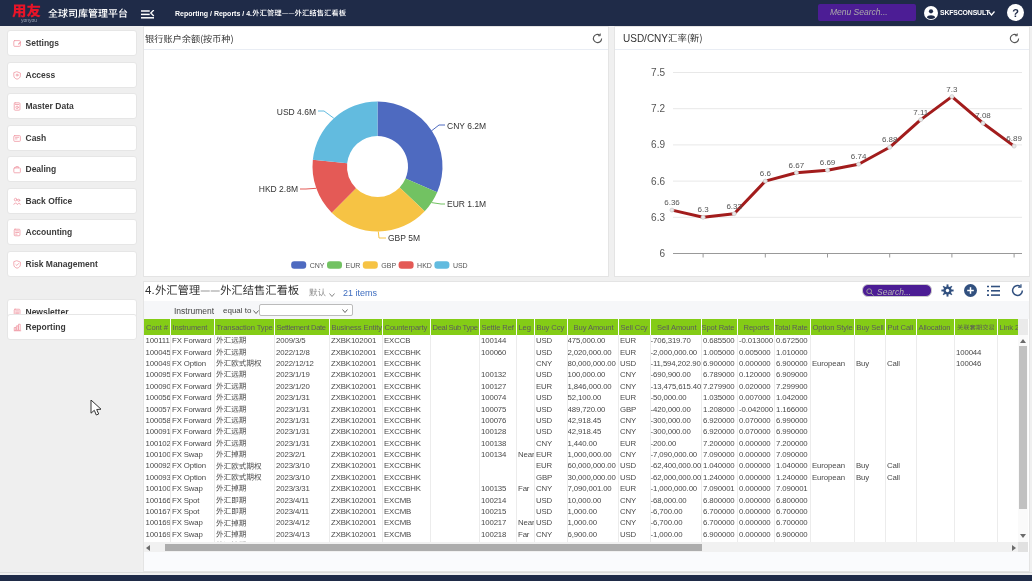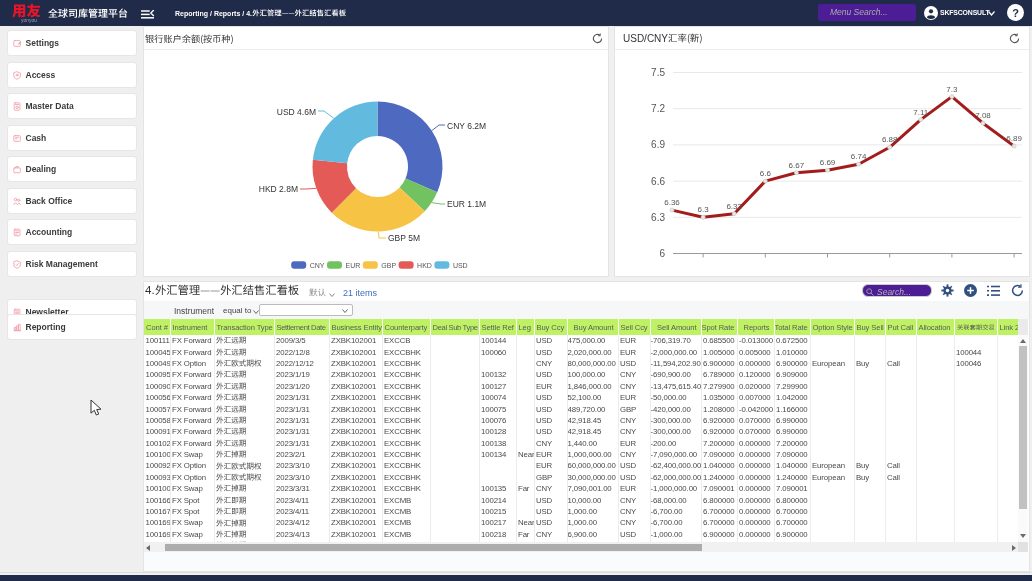--- a/index.html
+++ b/index.html
@@ -6,21 +6,21 @@
 #topbar{position:absolute;left:0;top:0;width:1032px;height:26px;background:#1f2b48;fill:#fff}
 #footer{position:absolute;left:0;top:575px;width:1032px;height:6px;background:#1f2b48}
 #sidebar{position:absolute;left:0;top:26px;width:141px;height:546px;background:#efefef}
 .mi{position:absolute;left:7px;width:130px;height:26px;background:#fff;border:1px solid #e6e6e6;border-radius:3px;display:flex;align-items:center;padding-left:5px;fill:none}
 .mi span{margin-left:3.5px;font-size:8.5px;font-weight:bold;color:#3a3a3a}
 .panel{position:absolute;background:#fff;border:1px solid #e4e4e4}
 .ptitle{position:absolute;left:0;top:0;right:0;height:23px;border-bottom:1px solid #e9edf4;fill:#333}
 .refresh{position:absolute;top:6px;width:11px;height:11px}
 #tablepanel .tb{position:absolute;font-size:8.5px;color:#4a4a4a}
 table{border-collapse:collapse;table-layout:fixed;width:874px}
-th{background:#bef264;color:#5c5c5c;font-size:7.6px;font-weight:normal;height:16px;text-align:left;padding:0 0 0 2px;letter-spacing:-0.1px;border-right:1px solid #fbfbfb;overflow:hidden;white-space:nowrap;fill:#5a5a5a}
+th{background:#84cc16;color:#5c5c5c;font-size:7.6px;font-weight:normal;height:16px;text-align:left;padding:0 0 0 2px;letter-spacing:-0.1px;border-right:1px solid #fbfbfb;overflow:hidden;white-space:nowrap;fill:#5a5a5a}
 th.n{text-align:right;padding:0 4px 0 0}
 td{height:11.4px;font-size:7.8px;color:#4a4a4a;padding:0 0 0 1.5px;letter-spacing:-0.12px;border-right:1px solid #ececec;overflow:hidden;white-space:nowrap;fill:#4a4a4a}
 td.n{text-align:left;padding:0 4px 0 0}
 </style></head><body>
 <svg width="0" height="0" style="position:absolute">
     <defs>
       <path id="g-brand" d="M0.207 -0.261L0.804 -0.261L0.804 -0.168L0.207 -0.168ZM0.195 -0.483L0.810 -0.483L0.810 -0.388L0.195 -0.388ZM0.076 -0.034L0.930 -0.034L0.930 0.062L0.076 0.062ZM0.443 -0.441L0.557 -0.441L0.557 0.019L0.443 0.019ZM0.483 -0.857L0.578 -0.812Q0.520 -0.725 0.443 -0.648Q0.365 -0.571 0.276 -0.508Q0.187 -0.445 0.093 -0.399Q0.080 -0.420 0.060 -0.445Q0.039 -0.470 0.019 -0.488Q0.110 -0.527 0.197 -0.583Q0.284 -0.639 0.359 -0.709Q0.433 -0.778 0.483 -0.857ZM0.529 -0.821Q0.625 -0.707 0.739 -0.627Q0.853 -0.547 0.984 -0.486Q0.964 -0.468 0.943 -0.443Q0.923 -0.417 0.911 -0.394Q0.822 -0.443 0.741 -0.498Q0.660 -0.553 0.586 -0.621Q0.511 -0.689 0.440 -0.776ZM1.375 -0.682L1.964 -0.682L1.964 -0.584L1.375 -0.584ZM1.610 -0.846L1.714 -0.846L1.714 -0.036Q1.714 0.005 1.703 0.029Q1.693 0.053 1.668 0.066Q1.644 0.079 1.605 0.083Q1.567 0.088 1.510 0.088Q1.508 0.073 1.502 0.055Q1.496 0.036 1.488 0.017Q1.480 -0.002 1.473 -0.016Q1.512 -0.015 1.544 -0.014Q1.577 -0.014 1.588 -0.014Q1.600 -0.015 1.605 -0.019Q1.610 -0.024 1.610 -0.036ZM1.331 -0.112Q1.366 -0.138 1.415 -0.177Q1.464 -0.215 1.519 -0.260Q1.574 -0.306 1.627 -0.350L1.664 -0.274Q1.597 -0.206 1.526 -0.139Q1.455 -0.071 1.396 -0.017ZM1.383 -0.496L1.466 -0.533Q1.487 -0.506 1.506 -0.474Q1.526 -0.442 1.543 -0.411Q1.559 -0.380 1.567 -0.355L1.479 -0.313Q1.472 -0.338 1.456 -0.370Q1.441 -0.402 1.422 -0.435Q1.403 -0.468 1.383 -0.496ZM1.863 -0.538L1.956 -0.489Q1.929 -0.454 1.898 -0.415Q1.868 -0.377 1.838 -0.343Q1.808 -0.308 1.781 -0.282L1.706 -0.324Q1.732 -0.352 1.761 -0.389Q1.790 -0.426 1.817 -0.465Q1.845 -0.505 1.863 -0.538ZM1.749 -0.784L1.809 -0.839Q1.841 -0.818 1.875 -0.790Q1.910 -0.761 1.929 -0.738L1.866 -0.676Q1.848 -0.700 1.815 -0.731Q1.781 -0.762 1.749 -0.784ZM1.710 -0.565Q1.725 -0.472 1.747 -0.398Q1.768 -0.324 1.800 -0.266Q1.832 -0.207 1.876 -0.160Q1.921 -0.113 1.981 -0.071Q1.963 -0.057 1.944 -0.033Q1.925 -0.010 1.915 0.011Q1.849 -0.038 1.801 -0.093Q1.753 -0.149 1.719 -0.215Q1.685 -0.282 1.661 -0.364Q1.637 -0.446 1.621 -0.549ZM1.039 -0.787L1.354 -0.787L1.354 -0.687L1.039 -0.687ZM1.045 -0.498L1.339 -0.498L1.339 -0.399L1.045 -0.399ZM1.025 -0.113Q1.067 -0.124 1.121 -0.140Q1.176 -0.155 1.236 -0.173Q1.297 -0.192 1.357 -0.210L1.373 -0.113Q1.289 -0.086 1.204 -0.059Q1.118 -0.032 1.047 -0.010ZM1.148 -0.745L1.248 -0.745L1.248 -0.129L1.148 -0.112ZM2.082 -0.785L2.829 -0.785L2.829 -0.683L2.082 -0.683ZM2.090 -0.602L2.686 -0.602L2.686 -0.508L2.090 -0.508ZM2.790 -0.785L2.900 -0.785L2.900 -0.054Q2.900 -0.006 2.889 0.021Q2.878 0.048 2.848 0.063Q2.818 0.077 2.770 0.080Q2.722 0.084 2.654 0.083Q2.652 0.067 2.646 0.046Q2.641 0.025 2.633 0.003Q2.626 -0.018 2.618 -0.033Q2.648 -0.032 2.678 -0.031Q2.708 -0.030 2.732 -0.031Q2.755 -0.031 2.765 -0.031Q2.779 -0.032 2.785 -0.037Q2.790 -0.042 2.790 -0.056ZM2.146 -0.425L2.250 -0.425L2.250 -0.017L2.146 -0.017ZM2.237 -0.425L2.628 -0.425L2.628 -0.091L2.237 -0.091L2.237 -0.183L2.523 -0.183L2.523 -0.332L2.237 -0.332ZM3.265 -0.555L3.921 -0.555L3.921 -0.459L3.265 -0.459ZM3.239 -0.146L3.957 -0.146L3.957 -0.048L3.239 -0.048ZM3.580 -0.422L3.686 -0.422L3.686 0.086L3.580 0.086ZM3.324 -0.222Q3.322 -0.233 3.315 -0.251Q3.309 -0.270 3.302 -0.290Q3.295 -0.310 3.288 -0.324Q3.303 -0.328 3.317 -0.343Q3.331 -0.358 3.346 -0.382Q3.354 -0.394 3.369 -0.420Q3.383 -0.447 3.401 -0.484Q3.420 -0.521 3.437 -0.563Q3.454 -0.606 3.467 -0.649L3.579 -0.613Q3.555 -0.553 3.523 -0.492Q3.492 -0.432 3.458 -0.377Q3.424 -0.323 3.391 -0.279L3.391 -0.277Q3.391 -0.277 3.381 -0.272Q3.371 -0.266 3.358 -0.257Q3.344 -0.248 3.334 -0.238Q3.324 -0.229 3.324 -0.222ZM3.324 -0.222L3.324 -0.302L3.379 -0.332L3.890 -0.332L3.890 -0.236L3.423 -0.236Q3.387 -0.236 3.359 -0.233Q3.331 -0.229 3.324 -0.222ZM3.166 -0.751L3.958 -0.751L3.958 -0.651L3.166 -0.651ZM3.114 -0.751L3.220 -0.751L3.220 -0.467Q3.220 -0.407 3.217 -0.334Q3.213 -0.262 3.202 -0.186Q3.191 -0.109 3.170 -0.038Q3.150 0.033 3.115 0.091Q3.106 0.081 3.089 0.069Q3.072 0.057 3.054 0.046Q3.037 0.035 3.024 0.030Q3.055 -0.024 3.073 -0.087Q3.091 -0.150 3.100 -0.217Q3.109 -0.284 3.111 -0.348Q3.114 -0.413 3.114 -0.467ZM3.463 -0.826L3.571 -0.850Q3.588 -0.823 3.603 -0.789Q3.618 -0.754 3.624 -0.728L3.511 -0.700Q3.507 -0.725 3.494 -0.761Q3.480 -0.797 3.463 -0.826ZM4.282 -0.021L4.781 -0.021L4.781 0.059L4.282 0.059ZM4.081 -0.567L4.927 -0.567L4.927 -0.395L4.818 -0.395L4.818 -0.486L4.185 -0.486L4.185 -0.395L4.081 -0.395ZM4.277 -0.438L4.803 -0.438L4.803 -0.221L4.277 -0.221L4.277 -0.299L4.698 -0.299L4.698 -0.360L4.277 -0.360ZM4.283 -0.169L4.856 -0.169L4.856 0.087L4.749 0.087L4.749 -0.089L4.283 -0.089ZM4.199 -0.438L4.308 -0.438L4.308 0.088L4.199 0.088ZM4.426 -0.626L4.522 -0.645Q4.537 -0.623 4.551 -0.596Q4.565 -0.568 4.570 -0.547L4.470 -0.525Q4.465 -0.545 4.452 -0.573Q4.440 -0.602 4.426 -0.626ZM4.177 -0.773L4.492 -0.773L4.492 -0.698L4.177 -0.698ZM4.593 -0.772L4.948 -0.772L4.948 -0.698L4.593 -0.698ZM4.162 -0.853L4.267 -0.834Q4.243 -0.762 4.205 -0.694Q4.167 -0.626 4.125 -0.579Q4.115 -0.587 4.098 -0.596Q4.081 -0.605 4.064 -0.614Q4.046 -0.622 4.033 -0.628Q4.075 -0.669 4.109 -0.730Q4.143 -0.790 4.162 -0.853ZM4.590 -0.853L4.694 -0.834Q4.676 -0.772 4.646 -0.714Q4.615 -0.656 4.579 -0.615Q4.570 -0.623 4.553 -0.632Q4.537 -0.640 4.520 -0.649Q4.503 -0.658 4.490 -0.663Q4.525 -0.698 4.551 -0.749Q4.577 -0.799 4.590 -0.853ZM4.243 -0.713L4.329 -0.742Q4.350 -0.714 4.371 -0.680Q4.393 -0.646 4.402 -0.621L4.311 -0.588Q4.303 -0.613 4.283 -0.648Q4.264 -0.684 4.243 -0.713ZM4.673 -0.712L4.756 -0.747Q4.782 -0.719 4.808 -0.685Q4.834 -0.650 4.846 -0.625L4.758 -0.586Q4.747 -0.611 4.723 -0.647Q4.698 -0.683 4.673 -0.712ZM5.503 -0.531L5.503 -0.433L5.825 -0.433L5.825 -0.531ZM5.503 -0.712L5.503 -0.616L5.825 -0.616L5.825 -0.712ZM5.406 -0.803L5.927 -0.803L5.927 -0.342L5.406 -0.342ZM5.398 -0.247L5.939 -0.247L5.939 -0.150L5.398 -0.150ZM5.326 -0.043L5.972 -0.043L5.972 0.055L5.326 0.055ZM5.039 -0.787L5.365 -0.787L5.365 -0.687L5.039 -0.687ZM5.048 -0.498L5.349 -0.498L5.349 -0.399L5.048 -0.399ZM5.027 -0.118Q5.070 -0.129 5.124 -0.145Q5.178 -0.161 5.238 -0.180Q5.297 -0.199 5.357 -0.218L5.375 -0.116Q5.292 -0.088 5.207 -0.059Q5.122 -0.031 5.052 -0.008ZM5.153 -0.747L5.255 -0.747L5.255 -0.131L5.153 -0.114ZM5.620 -0.764L5.711 -0.764L5.711 -0.385L5.721 -0.385L5.721 0.003L5.611 0.003L5.611 -0.385L5.620 -0.385ZM6.101 -0.783L6.897 -0.783L6.897 -0.677L6.101 -0.677ZM6.048 -0.359L6.955 -0.359L6.955 -0.251L6.048 -0.251ZM6.164 -0.611L6.261 -0.641Q6.280 -0.607 6.297 -0.569Q6.313 -0.531 6.327 -0.495Q6.340 -0.458 6.346 -0.430L6.242 -0.396Q6.237 -0.425 6.225 -0.461Q6.213 -0.498 6.197 -0.538Q6.181 -0.577 6.164 -0.611ZM6.736 -0.644L6.851 -0.614Q6.834 -0.575 6.813 -0.536Q6.793 -0.496 6.774 -0.460Q6.755 -0.424 6.737 -0.396L6.643 -0.425Q6.660 -0.455 6.678 -0.493Q6.696 -0.531 6.711 -0.571Q6.726 -0.610 6.736 -0.644ZM6.443 -0.739L6.555 -0.739L6.555 0.086L6.443 0.086ZM7.219 -0.070L7.774 -0.070L7.774 0.034L7.219 0.034ZM7.166 -0.350L7.834 -0.350L7.834 0.085L7.719 0.085L7.719 -0.247L7.276 -0.247L7.276 0.086L7.166 0.086ZM7.587 -0.693L7.671 -0.749Q7.717 -0.706 7.769 -0.654Q7.820 -0.601 7.865 -0.549Q7.910 -0.497 7.936 -0.455L7.845 -0.388Q7.820 -0.431 7.778 -0.484Q7.735 -0.538 7.685 -0.592Q7.634 -0.647 7.587 -0.693ZM7.128 -0.422Q7.126 -0.432 7.119 -0.451Q7.113 -0.470 7.106 -0.491Q7.099 -0.511 7.092 -0.525Q7.112 -0.529 7.131 -0.544Q7.151 -0.559 7.176 -0.583Q7.189 -0.595 7.214 -0.623Q7.240 -0.650 7.271 -0.688Q7.302 -0.726 7.335 -0.770Q7.367 -0.815 7.394 -0.860L7.502 -0.813Q7.457 -0.749 7.405 -0.688Q7.353 -0.626 7.299 -0.573Q7.245 -0.519 7.193 -0.476L7.193 -0.473Q7.193 -0.473 7.183 -0.468Q7.173 -0.463 7.160 -0.455Q7.147 -0.447 7.137 -0.438Q7.128 -0.429 7.128 -0.422ZM7.128 -0.422L7.126 -0.505L7.200 -0.544L7.822 -0.567Q7.823 -0.545 7.826 -0.516Q7.829 -0.487 7.832 -0.470Q7.687 -0.463 7.580 -0.458Q7.474 -0.452 7.401 -0.448Q7.328 -0.445 7.280 -0.441Q7.232 -0.438 7.203 -0.435Q7.174 -0.433 7.157 -0.429Q7.141 -0.426 7.128 -0.422Z"></path>
       <path id="g-crumb" d="M0.219 -0.699L0.462 -0.699L0.462 -0.597L0.219 -0.597ZM0.595 -0.846L0.708 -0.846L0.708 0.087L0.595 0.087ZM0.162 -0.375L0.227 -0.448Q0.255 -0.428 0.289 -0.404Q0.322 -0.379 0.353 -0.354Q0.384 -0.329 0.402 -0.310L0.335 -0.228Q0.317 -0.248 0.287 -0.274Q0.257 -0.300 0.224 -0.327Q0.191 -0.353 0.162 -0.375ZM0.209 -0.848L0.316 -0.828Q0.296 -0.733 0.267 -0.642Q0.237 -0.552 0.200 -0.474Q0.162 -0.397 0.117 -0.339Q0.108 -0.348 0.091 -0.361Q0.075 -0.374 0.057 -0.387Q0.040 -0.399 0.027 -0.406Q0.071 -0.458 0.106 -0.528Q0.141 -0.597 0.167 -0.679Q0.193 -0.761 0.209 -0.848ZM0.424 -0.699L0.445 -0.699L0.466 -0.703L0.542 -0.680Q0.518 -0.479 0.460 -0.331Q0.403 -0.182 0.316 -0.082Q0.230 0.019 0.118 0.077Q0.110 0.064 0.093 0.046Q0.077 0.029 0.060 0.012Q0.043 -0.004 0.029 -0.013Q0.139 -0.065 0.220 -0.152Q0.301 -0.239 0.353 -0.368Q0.405 -0.497 0.424 -0.673ZM0.663 -0.483L0.747 -0.545Q0.784 -0.511 0.828 -0.470Q0.871 -0.428 0.911 -0.388Q0.950 -0.348 0.975 -0.317L0.885 -0.243Q0.862 -0.275 0.824 -0.318Q0.786 -0.360 0.743 -0.403Q0.701 -0.446 0.663 -0.483ZM1.081 -0.752L1.148 -0.824Q1.177 -0.807 1.210 -0.786Q1.242 -0.764 1.272 -0.742Q1.302 -0.720 1.321 -0.702L1.251 -0.622Q1.234 -0.642 1.205 -0.665Q1.176 -0.688 1.144 -0.711Q1.111 -0.734 1.081 -0.752ZM1.031 -0.479L1.094 -0.553Q1.124 -0.538 1.158 -0.518Q1.192 -0.498 1.223 -0.478Q1.253 -0.457 1.273 -0.439L1.206 -0.356Q1.187 -0.374 1.158 -0.396Q1.128 -0.418 1.095 -0.440Q1.062 -0.463 1.031 -0.479ZM1.052 -0.002Q1.078 -0.040 1.109 -0.091Q1.140 -0.141 1.172 -0.199Q1.204 -0.256 1.232 -0.312L1.313 -0.242Q1.288 -0.191 1.260 -0.137Q1.232 -0.083 1.203 -0.030Q1.174 0.022 1.145 0.069ZM1.942 -0.790L1.942 -0.685L1.452 -0.685L1.452 -0.065L1.961 -0.065L1.961 0.040L1.341 0.040L1.341 -0.790ZM2.282 -0.021L2.781 -0.021L2.781 0.059L2.282 0.059ZM2.081 -0.567L2.927 -0.567L2.927 -0.395L2.818 -0.395L2.818 -0.486L2.185 -0.486L2.185 -0.395L2.081 -0.395ZM2.277 -0.438L2.803 -0.438L2.803 -0.221L2.277 -0.221L2.277 -0.299L2.698 -0.299L2.698 -0.360L2.277 -0.360ZM2.283 -0.169L2.856 -0.169L2.856 0.087L2.749 0.087L2.749 -0.089L2.283 -0.089ZM2.199 -0.438L2.308 -0.438L2.308 0.088L2.199 0.088ZM2.426 -0.626L2.522 -0.645Q2.537 -0.623 2.551 -0.596Q2.565 -0.568 2.570 -0.547L2.470 -0.525Q2.465 -0.545 2.452 -0.573Q2.440 -0.602 2.426 -0.626ZM2.177 -0.773L2.492 -0.773L2.492 -0.698L2.177 -0.698ZM2.593 -0.772L2.948 -0.772L2.948 -0.698L2.593 -0.698ZM2.162 -0.853L2.267 -0.834Q2.243 -0.762 2.205 -0.694Q2.167 -0.626 2.125 -0.579Q2.115 -0.587 2.098 -0.596Q2.081 -0.605 2.064 -0.614Q2.046 -0.622 2.033 -0.628Q2.075 -0.669 2.109 -0.730Q2.143 -0.790 2.162 -0.853ZM2.590 -0.853L2.694 -0.834Q2.676 -0.772 2.646 -0.714Q2.615 -0.656 2.579 -0.615Q2.570 -0.623 2.553 -0.632Q2.537 -0.640 2.520 -0.649Q2.503 -0.658 2.490 -0.663Q2.525 -0.698 2.551 -0.749Q2.577 -0.799 2.590 -0.853ZM2.243 -0.713L2.329 -0.742Q2.350 -0.714 2.371 -0.680Q2.393 -0.646 2.402 -0.621L2.311 -0.588Q2.303 -0.613 2.283 -0.648Q2.264 -0.684 2.243 -0.713ZM2.673 -0.712L2.756 -0.747Q2.782 -0.719 2.808 -0.685Q2.834 -0.650 2.846 -0.625L2.758 -0.586Q2.747 -0.611 2.723 -0.647Q2.698 -0.683 2.673 -0.712ZM3.503 -0.531L3.503 -0.433L3.825 -0.433L3.825 -0.531ZM3.503 -0.712L3.503 -0.616L3.825 -0.616L3.825 -0.712ZM3.406 -0.803L3.927 -0.803L3.927 -0.342L3.406 -0.342ZM3.398 -0.247L3.939 -0.247L3.939 -0.150L3.398 -0.150ZM3.326 -0.043L3.972 -0.043L3.972 0.055L3.326 0.055ZM3.039 -0.787L3.365 -0.787L3.365 -0.687L3.039 -0.687ZM3.048 -0.498L3.349 -0.498L3.349 -0.399L3.048 -0.399ZM3.027 -0.118Q3.070 -0.129 3.124 -0.145Q3.178 -0.161 3.238 -0.180Q3.297 -0.199 3.357 -0.218L3.375 -0.116Q3.292 -0.088 3.207 -0.059Q3.122 -0.031 3.052 -0.008ZM3.153 -0.747L3.255 -0.747L3.255 -0.131L3.153 -0.114ZM3.620 -0.764L3.711 -0.764L3.711 -0.385L3.721 -0.385L3.721 0.003L3.611 0.003L3.611 -0.385L3.620 -0.385ZM4.048 -0.243L4.048 -0.328L4.855 -0.328L4.855 -0.243ZM4.929 -0.243L4.929 -0.328L5.736 -0.328L5.736 -0.243ZM5.981 -0.699L6.224 -0.699L6.224 -0.597L5.981 -0.597ZM6.357 -0.846L6.470 -0.846L6.470 0.087L6.357 0.087ZM5.924 -0.375L5.989 -0.448Q6.017 -0.428 6.051 -0.404Q6.084 -0.379 6.115 -0.354Q6.146 -0.329 6.164 -0.310L6.097 -0.228Q6.079 -0.248 6.049 -0.274Q6.019 -0.300 5.986 -0.327Q5.953 -0.353 5.924 -0.375ZM5.971 -0.848L6.078 -0.828Q6.058 -0.733 6.029 -0.642Q5.999 -0.552 5.962 -0.474Q5.924 -0.397 5.879 -0.339Q5.870 -0.348 5.853 -0.361Q5.837 -0.374 5.819 -0.387Q5.802 -0.399 5.789 -0.406Q5.833 -0.458 5.868 -0.528Q5.903 -0.597 5.929 -0.679Q5.955 -0.761 5.971 -0.848ZM6.186 -0.699L6.207 -0.699L6.228 -0.703L6.304 -0.680Q6.280 -0.479 6.222 -0.331Q6.165 -0.182 6.078 -0.082Q5.992 0.019 5.880 0.077Q5.872 0.064 5.855 0.046Q5.839 0.029 5.822 0.012Q5.805 -0.004 5.791 -0.013Q5.901 -0.065 5.982 -0.152Q6.063 -0.239 6.115 -0.368Q6.167 -0.497 6.186 -0.673ZM6.425 -0.483L6.509 -0.545Q6.546 -0.511 6.590 -0.470Q6.633 -0.428 6.673 -0.388Q6.712 -0.348 6.737 -0.317L6.647 -0.243Q6.624 -0.275 6.586 -0.318Q6.548 -0.360 6.505 -0.403Q6.463 -0.446 6.425 -0.483ZM6.843 -0.752L6.910 -0.824Q6.939 -0.807 6.972 -0.786Q7.004 -0.764 7.034 -0.742Q7.064 -0.720 7.083 -0.702L7.013 -0.622Q6.996 -0.642 6.967 -0.665Q6.938 -0.688 6.906 -0.711Q6.873 -0.734 6.843 -0.752ZM6.793 -0.479L6.856 -0.553Q6.886 -0.538 6.920 -0.518Q6.954 -0.498 6.985 -0.478Q7.015 -0.457 7.035 -0.439L6.968 -0.356Q6.949 -0.374 6.920 -0.396Q6.890 -0.418 6.857 -0.440Q6.824 -0.463 6.793 -0.479ZM6.814 -0.002Q6.840 -0.040 6.871 -0.091Q6.902 -0.141 6.934 -0.199Q6.966 -0.256 6.994 -0.312L7.075 -0.242Q7.050 -0.191 7.022 -0.137Q6.994 -0.083 6.965 -0.030Q6.936 0.022 6.907 0.069ZM7.704 -0.790L7.704 -0.685L7.214 -0.685L7.214 -0.065L7.723 -0.065L7.723 0.040L7.103 0.040L7.103 -0.790ZM7.827 -0.174Q7.825 -0.185 7.818 -0.203Q7.812 -0.222 7.805 -0.242Q7.798 -0.263 7.791 -0.277Q7.811 -0.281 7.830 -0.297Q7.849 -0.314 7.874 -0.341Q7.888 -0.354 7.913 -0.385Q7.938 -0.415 7.969 -0.457Q7.999 -0.499 8.031 -0.548Q8.062 -0.597 8.088 -0.648L8.184 -0.586Q8.123 -0.488 8.048 -0.395Q7.973 -0.301 7.897 -0.230L7.897 -0.227Q7.897 -0.227 7.886 -0.222Q7.876 -0.216 7.862 -0.208Q7.848 -0.200 7.837 -0.190Q7.827 -0.181 7.827 -0.174ZM7.827 -0.174L7.821 -0.262L7.871 -0.296L8.165 -0.342Q8.165 -0.320 8.167 -0.293Q8.168 -0.265 8.171 -0.248Q8.068 -0.230 8.005 -0.218Q7.941 -0.206 7.907 -0.198Q7.872 -0.191 7.854 -0.185Q7.837 -0.179 7.827 -0.174ZM7.819 -0.421Q7.816 -0.432 7.810 -0.452Q7.803 -0.471 7.796 -0.491Q7.789 -0.512 7.782 -0.526Q7.798 -0.530 7.812 -0.545Q7.827 -0.561 7.842 -0.584Q7.851 -0.595 7.866 -0.622Q7.882 -0.648 7.901 -0.684Q7.920 -0.720 7.939 -0.762Q7.957 -0.803 7.971 -0.846L8.082 -0.801Q8.056 -0.743 8.024 -0.685Q7.992 -0.627 7.956 -0.575Q7.921 -0.522 7.887 -0.480L7.887 -0.477Q7.887 -0.477 7.877 -0.471Q7.866 -0.465 7.853 -0.457Q7.839 -0.448 7.829 -0.438Q7.819 -0.429 7.819 -0.421ZM7.819 -0.421L7.816 -0.499L7.864 -0.530L8.077 -0.546Q8.072 -0.526 8.069 -0.500Q8.066 -0.474 8.066 -0.457Q7.995 -0.450 7.950 -0.445Q7.905 -0.440 7.879 -0.435Q7.853 -0.431 7.840 -0.428Q7.827 -0.425 7.819 -0.421ZM7.790 -0.068Q7.839 -0.075 7.901 -0.086Q7.964 -0.097 8.033 -0.110Q8.103 -0.123 8.171 -0.136L8.180 -0.036Q8.083 -0.014 7.985 0.006Q7.887 0.026 7.808 0.043ZM8.172 -0.721L8.714 -0.721L8.714 -0.618L8.172 -0.618ZM8.198 -0.495L8.692 -0.495L8.692 -0.393L8.198 -0.393ZM8.281 -0.054L8.616 -0.054L8.616 0.043L8.281 0.043ZM8.389 -0.848L8.501 -0.848L8.501 -0.443L8.389 -0.443ZM8.223 -0.311L8.672 -0.311L8.672 0.082L8.563 0.082L8.563 -0.215L8.328 -0.215L8.328 0.086L8.223 0.086ZM9.221 -0.821L9.320 -0.849Q9.338 -0.818 9.356 -0.780Q9.373 -0.743 9.381 -0.715L9.276 -0.682Q9.270 -0.710 9.254 -0.749Q9.238 -0.788 9.221 -0.821ZM8.989 -0.039L9.532 -0.039L9.532 0.047L8.989 0.047ZM8.991 -0.616L9.601 -0.616L9.601 -0.545L8.991 -0.545ZM8.991 -0.494L9.603 -0.494L9.603 -0.423L8.991 -0.423ZM8.925 -0.229L9.617 -0.229L9.617 0.089L9.506 0.089L9.506 -0.143L9.032 -0.143L9.032 0.089L8.925 0.089ZM9.008 -0.851L9.108 -0.819Q9.078 -0.753 9.037 -0.689Q8.997 -0.625 8.951 -0.568Q8.905 -0.512 8.858 -0.470Q8.852 -0.480 8.838 -0.496Q8.825 -0.512 8.811 -0.528Q8.796 -0.544 8.786 -0.553Q8.830 -0.589 8.871 -0.637Q8.913 -0.684 8.948 -0.739Q8.984 -0.794 9.008 -0.851ZM9.257 -0.702L9.362 -0.702L9.362 -0.322L9.257 -0.322ZM9.034 -0.743L9.652 -0.743L9.652 -0.667L9.034 -0.667L9.034 -0.252L8.929 -0.252L8.929 -0.663L9.011 -0.743ZM8.982 -0.367L9.676 -0.367L9.676 -0.287L8.982 -0.287ZM9.843 -0.752L9.910 -0.824Q9.939 -0.807 9.972 -0.786Q10.004 -0.764 10.034 -0.742Q10.064 -0.720 10.083 -0.702L10.013 -0.622Q9.996 -0.642 9.967 -0.665Q9.938 -0.688 9.906 -0.711Q9.873 -0.734 9.843 -0.752ZM9.793 -0.479L9.856 -0.553Q9.886 -0.538 9.920 -0.518Q9.954 -0.498 9.985 -0.478Q10.015 -0.457 10.035 -0.439L9.968 -0.356Q9.949 -0.374 9.920 -0.396Q9.890 -0.418 9.857 -0.440Q9.824 -0.463 9.793 -0.479ZM9.814 -0.002Q9.840 -0.040 9.871 -0.091Q9.902 -0.141 9.934 -0.199Q9.966 -0.256 9.994 -0.312L10.075 -0.242Q10.050 -0.191 10.022 -0.137Q9.994 -0.083 9.965 -0.030Q9.936 0.022 9.907 0.069ZM10.704 -0.790L10.704 -0.685L10.214 -0.685L10.214 -0.065L10.723 -0.065L10.723 0.040L10.103 0.040L10.103 -0.790ZM11.017 -0.404L11.611 -0.404L11.611 0.089L11.503 0.089L11.503 -0.322L11.120 -0.322L11.120 0.089L11.017 0.089ZM10.818 -0.539L11.706 -0.539L11.706 -0.454L10.818 -0.454ZM10.888 -0.673L11.651 -0.673L11.651 -0.591L10.888 -0.591ZM11.087 -0.272L11.547 -0.272L11.547 -0.203L11.087 -0.203ZM11.087 -0.152L11.547 -0.152L11.547 -0.084L11.087 -0.084ZM11.075 -0.030L11.547 -0.030L11.547 0.052L11.075 0.052ZM11.582 -0.842L11.645 -0.766Q11.570 -0.753 11.480 -0.744Q11.389 -0.735 11.290 -0.729Q11.191 -0.724 11.091 -0.721Q10.990 -0.719 10.897 -0.719Q10.896 -0.736 10.890 -0.760Q10.884 -0.783 10.877 -0.800Q10.968 -0.800 11.066 -0.803Q11.164 -0.805 11.259 -0.810Q11.354 -0.815 11.436 -0.823Q11.519 -0.831 11.582 -0.842ZM11.160 -0.763L11.272 -0.741Q11.238 -0.618 11.185 -0.502Q11.131 -0.386 11.050 -0.289Q10.970 -0.192 10.855 -0.125Q10.847 -0.137 10.836 -0.154Q10.824 -0.170 10.811 -0.185Q10.799 -0.200 10.788 -0.210Q10.894 -0.268 10.968 -0.356Q11.042 -0.444 11.089 -0.550Q11.136 -0.655 11.160 -0.763ZM11.812 -0.658L12.149 -0.658L12.149 -0.559L11.812 -0.559ZM11.938 -0.847L12.038 -0.847L12.038 0.086L11.938 0.086ZM11.940 -0.587L11.989 -0.563Q11.978 -0.501 11.962 -0.436Q11.946 -0.371 11.926 -0.308Q11.906 -0.246 11.883 -0.192Q11.859 -0.139 11.835 -0.101Q11.830 -0.116 11.822 -0.135Q11.814 -0.155 11.804 -0.175Q11.795 -0.194 11.786 -0.208Q11.811 -0.238 11.834 -0.282Q11.857 -0.327 11.877 -0.378Q11.897 -0.430 11.914 -0.484Q11.930 -0.537 11.940 -0.587ZM12.035 -0.541Q12.044 -0.531 12.061 -0.506Q12.078 -0.480 12.098 -0.450Q12.117 -0.420 12.134 -0.394Q12.150 -0.369 12.157 -0.357L12.094 -0.277Q12.087 -0.298 12.074 -0.329Q12.061 -0.360 12.045 -0.393Q12.030 -0.426 12.016 -0.455Q12.001 -0.483 11.991 -0.502ZM12.185 -0.765L12.289 -0.765L12.289 -0.525Q12.289 -0.459 12.284 -0.379Q12.279 -0.299 12.265 -0.215Q12.250 -0.131 12.223 -0.052Q12.196 0.027 12.151 0.091Q12.142 0.082 12.125 0.070Q12.109 0.058 12.092 0.047Q12.075 0.036 12.063 0.031Q12.105 -0.030 12.129 -0.101Q12.154 -0.172 12.166 -0.247Q12.178 -0.322 12.181 -0.393Q12.185 -0.465 12.185 -0.525ZM12.233 -0.565L12.622 -0.565L12.622 -0.469L12.233 -0.469ZM12.582 -0.565L12.601 -0.565L12.620 -0.568L12.687 -0.549Q12.662 -0.381 12.606 -0.258Q12.551 -0.134 12.467 -0.050Q12.384 0.035 12.275 0.087Q12.268 0.074 12.257 0.058Q12.246 0.041 12.234 0.025Q12.222 0.009 12.211 -0.001Q12.307 -0.041 12.384 -0.116Q12.460 -0.192 12.511 -0.300Q12.562 -0.409 12.582 -0.546ZM12.386 -0.499Q12.411 -0.385 12.456 -0.286Q12.501 -0.187 12.571 -0.114Q12.640 -0.041 12.738 -0.002Q12.726 0.008 12.712 0.025Q12.699 0.041 12.686 0.058Q12.674 0.075 12.666 0.090Q12.563 0.041 12.490 -0.042Q12.418 -0.125 12.371 -0.236Q12.324 -0.348 12.294 -0.482ZM12.635 -0.837L12.708 -0.751Q12.659 -0.733 12.599 -0.719Q12.539 -0.705 12.474 -0.696Q12.408 -0.687 12.342 -0.681Q12.276 -0.676 12.214 -0.674Q12.212 -0.693 12.203 -0.720Q12.195 -0.746 12.185 -0.765Q12.245 -0.768 12.308 -0.774Q12.371 -0.780 12.431 -0.788Q12.491 -0.797 12.543 -0.809Q12.596 -0.821 12.635 -0.837Z"></path>
       <path id="g-logo" d="M0.219 -0.790L0.814 -0.790L0.814 -0.652L0.219 -0.652ZM0.219 -0.561L0.818 -0.561L0.818 -0.426L0.219 -0.426ZM0.219 -0.327L0.823 -0.327L0.823 -0.190L0.219 -0.190ZM0.135 -0.790L0.279 -0.790L0.279 -0.432Q0.279 -0.371 0.274 -0.299Q0.268 -0.227 0.253 -0.154Q0.238 -0.081 0.209 -0.015Q0.180 0.051 0.133 0.101Q0.122 0.087 0.101 0.069Q0.079 0.050 0.057 0.033Q0.034 0.016 0.018 0.007Q0.059 -0.038 0.083 -0.092Q0.106 -0.146 0.117 -0.204Q0.129 -0.263 0.132 -0.322Q0.135 -0.380 0.135 -0.433ZM0.765 -0.790L0.910 -0.790L0.910 -0.068Q0.910 -0.014 0.897 0.017Q0.884 0.047 0.851 0.064Q0.817 0.081 0.769 0.086Q0.721 0.090 0.654 0.089Q0.650 0.060 0.636 0.019Q0.622 -0.022 0.608 -0.050Q0.633 -0.048 0.660 -0.048Q0.687 -0.047 0.709 -0.047Q0.731 -0.047 0.740 -0.047Q0.754 -0.047 0.759 -0.052Q0.765 -0.057 0.765 -0.070ZM0.440 -0.734L0.587 -0.734L0.587 0.081L0.440 0.081ZM1.441 -0.413Q1.503 -0.268 1.632 -0.173Q1.761 -0.079 1.966 -0.044Q1.950 -0.028 1.932 -0.004Q1.914 0.019 1.898 0.044Q1.882 0.070 1.872 0.090Q1.728 0.057 1.622 -0.005Q1.516 -0.067 1.442 -0.160Q1.367 -0.253 1.314 -0.377ZM1.712 -0.488L1.740 -0.488L1.766 -0.494L1.866 -0.452Q1.837 -0.340 1.788 -0.253Q1.739 -0.166 1.671 -0.100Q1.604 -0.034 1.520 0.013Q1.437 0.061 1.339 0.093Q1.326 0.065 1.302 0.029Q1.279 -0.008 1.257 -0.030Q1.343 -0.053 1.417 -0.092Q1.490 -0.131 1.549 -0.186Q1.608 -0.241 1.649 -0.310Q1.691 -0.380 1.712 -0.463ZM1.060 -0.716L1.938 -0.716L1.938 -0.575L1.060 -0.575ZM1.352 -0.488L1.726 -0.488L1.726 -0.348L1.310 -0.348ZM1.300 -0.855L1.452 -0.855Q1.450 -0.816 1.447 -0.762Q1.444 -0.708 1.437 -0.642Q1.430 -0.577 1.417 -0.505Q1.404 -0.433 1.382 -0.358Q1.360 -0.283 1.327 -0.210Q1.295 -0.137 1.250 -0.069Q1.204 -0.001 1.142 0.057Q1.120 0.028 1.087 0.001Q1.055 -0.026 1.017 -0.048Q1.078 -0.099 1.122 -0.160Q1.166 -0.220 1.196 -0.286Q1.227 -0.353 1.246 -0.420Q1.265 -0.488 1.276 -0.553Q1.286 -0.618 1.290 -0.675Q1.295 -0.733 1.297 -0.779Q1.299 -0.825 1.300 -0.855Z"></path>
       <path id="g-t1" d="M0.500 -0.796L0.898 -0.796L0.898 -0.358L0.500 -0.358L0.500 -0.424L0.829 -0.424L0.829 -0.730L0.500 -0.730ZM0.503 -0.609L0.859 -0.609L0.859 -0.546L0.503 -0.546ZM0.680 -0.395Q0.702 -0.302 0.740 -0.222Q0.778 -0.142 0.835 -0.083Q0.892 -0.025 0.969 0.008Q0.960 0.015 0.951 0.027Q0.942 0.038 0.934 0.050Q0.925 0.062 0.920 0.073Q0.840 0.033 0.782 -0.033Q0.723 -0.099 0.684 -0.188Q0.645 -0.277 0.621 -0.383ZM0.903 -0.324L0.951 -0.271Q0.923 -0.248 0.889 -0.223Q0.856 -0.199 0.822 -0.177Q0.788 -0.156 0.758 -0.139L0.720 -0.186Q0.748 -0.204 0.782 -0.227Q0.816 -0.251 0.848 -0.276Q0.881 -0.302 0.903 -0.324ZM0.460 0.080L0.454 0.014L0.490 -0.014L0.713 -0.068Q0.713 -0.052 0.714 -0.032Q0.715 -0.013 0.717 -0.000Q0.639 0.021 0.592 0.035Q0.544 0.048 0.518 0.056Q0.492 0.064 0.480 0.070Q0.467 0.075 0.460 0.080ZM0.460 0.080Q0.457 0.071 0.451 0.060Q0.445 0.049 0.439 0.037Q0.432 0.025 0.426 0.018Q0.437 0.011 0.450 -0.005Q0.463 -0.021 0.463 -0.053L0.463 -0.796L0.536 -0.796L0.536 0.006Q0.536 0.006 0.528 0.012Q0.521 0.017 0.509 0.025Q0.498 0.033 0.487 0.042Q0.475 0.052 0.467 0.062Q0.460 0.072 0.460 0.080ZM0.178 -0.837L0.246 -0.818Q0.227 -0.763 0.200 -0.709Q0.173 -0.656 0.141 -0.608Q0.108 -0.561 0.073 -0.525Q0.070 -0.533 0.063 -0.546Q0.056 -0.560 0.048 -0.574Q0.041 -0.588 0.034 -0.595Q0.079 -0.640 0.117 -0.704Q0.156 -0.768 0.178 -0.837ZM0.160 -0.726L0.405 -0.726L0.405 -0.654L0.146 -0.654ZM0.110 -0.547L0.392 -0.547L0.392 -0.479L0.110 -0.479ZM0.058 -0.344L0.414 -0.344L0.414 -0.275L0.058 -0.275ZM0.191 0.073L0.182 0.006L0.209 -0.024L0.412 -0.122Q0.414 -0.107 0.418 -0.088Q0.421 -0.069 0.425 -0.058Q0.354 -0.021 0.311 0.001Q0.267 0.024 0.244 0.038Q0.220 0.051 0.209 0.059Q0.198 0.066 0.191 0.073ZM0.191 0.073Q0.189 0.064 0.184 0.051Q0.179 0.039 0.172 0.027Q0.166 0.016 0.160 0.008Q0.172 0.002 0.185 -0.012Q0.198 -0.026 0.198 -0.056L0.198 -0.523L0.270 -0.523L0.270 0.006Q0.270 0.006 0.262 0.010Q0.254 0.015 0.243 0.022Q0.231 0.029 0.219 0.038Q0.207 0.047 0.199 0.056Q0.191 0.065 0.191 0.073ZM1.435 -0.780L1.927 -0.780L1.927 -0.708L1.435 -0.708ZM1.728 -0.482L1.804 -0.482L1.804 -0.016Q1.804 0.019 1.794 0.037Q1.784 0.056 1.759 0.066Q1.733 0.074 1.688 0.075Q1.644 0.077 1.570 0.077Q1.568 0.062 1.561 0.041Q1.554 0.020 1.545 0.003Q1.581 0.004 1.613 0.005Q1.645 0.006 1.669 0.005Q1.693 0.005 1.702 0.005Q1.716 0.004 1.722 -0.001Q1.728 -0.005 1.728 -0.017ZM1.391 -0.504L1.955 -0.504L1.955 -0.432L1.391 -0.432ZM1.192 -0.426L1.258 -0.492L1.266 -0.488L1.266 0.083L1.192 0.083ZM1.307 -0.626L1.378 -0.600Q1.340 -0.537 1.290 -0.474Q1.240 -0.411 1.185 -0.356Q1.131 -0.302 1.078 -0.259Q1.072 -0.267 1.063 -0.279Q1.053 -0.291 1.043 -0.303Q1.033 -0.315 1.025 -0.322Q1.077 -0.359 1.129 -0.408Q1.180 -0.457 1.227 -0.513Q1.273 -0.569 1.307 -0.626ZM1.267 -0.841L1.339 -0.811Q1.306 -0.768 1.262 -0.722Q1.219 -0.677 1.171 -0.636Q1.124 -0.594 1.079 -0.562Q1.074 -0.570 1.066 -0.582Q1.059 -0.593 1.050 -0.604Q1.042 -0.616 1.035 -0.622Q1.077 -0.651 1.121 -0.688Q1.164 -0.725 1.203 -0.765Q1.241 -0.805 1.267 -0.841ZM2.213 -0.666L2.273 -0.666L2.273 -0.380Q2.273 -0.325 2.267 -0.264Q2.261 -0.202 2.242 -0.141Q2.222 -0.080 2.183 -0.024Q2.144 0.031 2.078 0.074Q2.072 0.065 2.060 0.051Q2.047 0.037 2.037 0.029Q2.099 -0.008 2.135 -0.059Q2.171 -0.109 2.187 -0.165Q2.204 -0.221 2.209 -0.276Q2.213 -0.332 2.213 -0.380ZM2.249 -0.130L2.296 -0.164Q2.319 -0.137 2.344 -0.106Q2.368 -0.074 2.389 -0.044Q2.410 -0.015 2.423 0.008L2.372 0.049Q2.361 0.025 2.340 -0.006Q2.320 -0.037 2.296 -0.070Q2.272 -0.102 2.249 -0.130ZM2.085 -0.793L2.398 -0.793L2.398 -0.180L2.338 -0.180L2.338 -0.731L2.144 -0.731L2.144 -0.177L2.085 -0.177ZM2.424 -0.451L2.945 -0.451L2.945 -0.381L2.424 -0.381ZM2.728 -0.410Q2.748 -0.323 2.781 -0.243Q2.814 -0.163 2.860 -0.101Q2.907 -0.038 2.965 0.000Q2.957 0.006 2.948 0.016Q2.938 0.026 2.929 0.038Q2.920 0.049 2.914 0.058Q2.853 0.013 2.804 -0.055Q2.755 -0.124 2.720 -0.211Q2.685 -0.298 2.663 -0.395ZM2.500 0.085Q2.498 0.077 2.492 0.065Q2.487 0.054 2.481 0.043Q2.475 0.032 2.469 0.024Q2.482 0.018 2.498 0.003Q2.513 -0.012 2.513 -0.042L2.513 -0.820L2.584 -0.820L2.584 0.018Q2.584 0.018 2.575 0.023Q2.566 0.027 2.554 0.034Q2.541 0.042 2.529 0.051Q2.517 0.060 2.508 0.069Q2.500 0.078 2.500 0.085ZM2.841 -0.796L2.911 -0.774Q2.882 -0.718 2.844 -0.664Q2.805 -0.610 2.761 -0.564Q2.717 -0.518 2.672 -0.482Q2.666 -0.489 2.657 -0.500Q2.647 -0.510 2.636 -0.520Q2.626 -0.531 2.617 -0.537Q2.684 -0.584 2.744 -0.652Q2.804 -0.721 2.841 -0.796ZM2.500 0.085L2.492 0.020L2.522 -0.009L2.731 -0.085Q2.731 -0.069 2.733 -0.050Q2.736 -0.031 2.738 -0.019Q2.666 0.011 2.621 0.029Q2.577 0.047 2.553 0.058Q2.528 0.068 2.517 0.074Q2.506 0.080 2.500 0.085ZM3.169 -0.685L3.247 -0.685L3.247 -0.467Q3.247 -0.406 3.242 -0.334Q3.236 -0.262 3.221 -0.188Q3.205 -0.113 3.176 -0.043Q3.146 0.027 3.099 0.086Q3.092 0.078 3.080 0.069Q3.068 0.060 3.056 0.052Q3.043 0.044 3.034 0.041Q3.080 -0.015 3.107 -0.080Q3.134 -0.144 3.147 -0.212Q3.161 -0.280 3.165 -0.345Q3.169 -0.411 3.169 -0.467ZM3.441 -0.826L3.513 -0.845Q3.531 -0.810 3.548 -0.770Q3.565 -0.729 3.574 -0.699L3.498 -0.676Q3.490 -0.707 3.473 -0.749Q3.456 -0.791 3.441 -0.826ZM3.218 -0.685L3.845 -0.685L3.845 -0.278L3.769 -0.278L3.769 -0.615L3.218 -0.615ZM3.218 -0.414L3.811 -0.414L3.811 -0.344L3.218 -0.344ZM4.239 -0.534L4.760 -0.534L4.760 -0.465L4.239 -0.465ZM4.095 -0.338L4.913 -0.338L4.913 -0.267L4.095 -0.267ZM4.647 -0.170L4.708 -0.208Q4.747 -0.178 4.788 -0.142Q4.830 -0.105 4.867 -0.069Q4.903 -0.033 4.926 -0.004L4.861 0.040Q4.839 0.011 4.804 -0.026Q4.768 -0.063 4.727 -0.101Q4.686 -0.139 4.647 -0.170ZM4.273 -0.205L4.343 -0.179Q4.313 -0.138 4.275 -0.097Q4.236 -0.056 4.195 -0.020Q4.154 0.016 4.115 0.043Q4.109 0.036 4.098 0.027Q4.088 0.017 4.077 0.008Q4.065 -0.002 4.057 -0.007Q4.116 -0.045 4.175 -0.097Q4.233 -0.150 4.273 -0.205ZM4.465 -0.504L4.544 -0.504L4.544 -0.010Q4.544 0.023 4.534 0.040Q4.524 0.058 4.500 0.067Q4.477 0.076 4.438 0.078Q4.399 0.081 4.339 0.080Q4.337 0.069 4.332 0.057Q4.327 0.044 4.321 0.031Q4.315 0.018 4.309 0.008Q4.340 0.009 4.367 0.009Q4.395 0.010 4.415 0.009Q4.436 0.009 4.444 0.009Q4.456 0.008 4.460 0.004Q4.465 0.000 4.465 -0.011ZM4.503 -0.850L4.561 -0.817Q4.503 -0.741 4.423 -0.670Q4.343 -0.599 4.254 -0.539Q4.165 -0.480 4.077 -0.437Q4.068 -0.451 4.054 -0.469Q4.039 -0.486 4.025 -0.499Q4.114 -0.538 4.203 -0.592Q4.292 -0.647 4.371 -0.713Q4.449 -0.779 4.503 -0.850ZM4.537 -0.803Q4.628 -0.701 4.739 -0.633Q4.850 -0.565 4.978 -0.513Q4.964 -0.501 4.950 -0.484Q4.935 -0.466 4.927 -0.449Q4.841 -0.488 4.762 -0.534Q4.684 -0.579 4.613 -0.638Q4.542 -0.696 4.476 -0.771ZM5.515 -0.780L5.953 -0.780L5.953 -0.714L5.515 -0.714ZM5.707 -0.742L5.772 -0.726Q5.758 -0.687 5.743 -0.647Q5.728 -0.607 5.714 -0.578L5.656 -0.594Q5.665 -0.614 5.675 -0.641Q5.684 -0.667 5.693 -0.694Q5.702 -0.721 5.707 -0.742ZM5.531 -0.610L5.916 -0.610L5.916 -0.140L5.850 -0.140L5.850 -0.549L5.595 -0.549L5.595 -0.138L5.531 -0.138ZM5.693 -0.493L5.759 -0.493Q5.757 -0.369 5.748 -0.275Q5.740 -0.181 5.714 -0.112Q5.688 -0.044 5.636 0.004Q5.585 0.052 5.496 0.084Q5.491 0.072 5.480 0.056Q5.468 0.040 5.458 0.031Q5.539 0.002 5.586 -0.040Q5.633 -0.082 5.655 -0.144Q5.678 -0.205 5.685 -0.291Q5.692 -0.377 5.693 -0.493ZM5.738 -0.084L5.778 -0.130Q5.811 -0.107 5.848 -0.079Q5.885 -0.051 5.918 -0.024Q5.951 0.003 5.972 0.024L5.930 0.077Q5.909 0.055 5.877 0.027Q5.844 -0.002 5.808 -0.031Q5.771 -0.060 5.738 -0.084ZM5.061 -0.744L5.497 -0.744L5.497 -0.593L5.429 -0.593L5.429 -0.682L5.127 -0.682L5.127 -0.593L5.061 -0.593ZM5.126 -0.233L5.439 -0.233L5.439 0.071L5.369 0.071L5.369 -0.172L5.194 -0.172L5.194 0.073L5.126 0.073ZM5.152 -0.021L5.400 -0.021L5.400 0.040L5.152 0.040ZM5.213 -0.649L5.281 -0.637Q5.251 -0.574 5.204 -0.511Q5.157 -0.448 5.084 -0.397Q5.080 -0.404 5.072 -0.413Q5.064 -0.423 5.056 -0.431Q5.048 -0.440 5.040 -0.444Q5.105 -0.487 5.148 -0.543Q5.192 -0.599 5.213 -0.649ZM5.222 -0.579L5.403 -0.579L5.403 -0.520L5.193 -0.520ZM5.389 -0.579L5.404 -0.579L5.418 -0.582L5.459 -0.555Q5.422 -0.473 5.361 -0.408Q5.299 -0.343 5.224 -0.295Q5.149 -0.247 5.070 -0.217Q5.067 -0.227 5.062 -0.240Q5.056 -0.253 5.050 -0.265Q5.045 -0.277 5.039 -0.284Q5.113 -0.309 5.182 -0.350Q5.251 -0.390 5.305 -0.445Q5.360 -0.500 5.389 -0.566ZM5.214 -0.821L5.282 -0.837Q5.298 -0.810 5.316 -0.778Q5.333 -0.746 5.343 -0.723L5.271 -0.703Q5.263 -0.726 5.246 -0.759Q5.230 -0.793 5.214 -0.821ZM5.149 -0.416L5.197 -0.461Q5.234 -0.443 5.276 -0.421Q5.318 -0.399 5.360 -0.376Q5.401 -0.354 5.438 -0.332Q5.475 -0.311 5.501 -0.293L5.450 -0.241Q5.425 -0.258 5.390 -0.281Q5.354 -0.303 5.312 -0.326Q5.271 -0.350 5.229 -0.374Q5.186 -0.397 5.149 -0.416ZM6.239 0.196Q6.170 0.084 6.131 -0.040Q6.092 -0.163 6.092 -0.311Q6.092 -0.458 6.131 -0.582Q6.170 -0.706 6.239 -0.818L6.295 -0.792Q6.231 -0.685 6.199 -0.562Q6.168 -0.438 6.168 -0.311Q6.168 -0.183 6.199 -0.060Q6.231 0.064 6.295 0.171ZM6.654 -0.447L7.258 -0.447L7.258 -0.379L6.654 -0.379ZM7.074 -0.405L7.156 -0.400Q7.131 -0.260 7.075 -0.166Q7.018 -0.072 6.924 -0.013Q6.830 0.046 6.694 0.081Q6.691 0.073 6.685 0.060Q6.678 0.048 6.671 0.036Q6.663 0.024 6.657 0.016Q6.784 -0.012 6.870 -0.063Q6.957 -0.115 7.007 -0.198Q7.057 -0.281 7.074 -0.405ZM6.716 -0.210L6.766 -0.258Q6.827 -0.229 6.896 -0.193Q6.964 -0.158 7.030 -0.119Q7.096 -0.081 7.154 -0.044Q7.212 -0.007 7.253 0.024L7.199 0.082Q7.160 0.051 7.104 0.013Q7.047 -0.024 6.981 -0.064Q6.915 -0.104 6.847 -0.141Q6.779 -0.179 6.716 -0.210ZM6.892 -0.831L6.967 -0.845Q6.982 -0.808 6.995 -0.766Q7.008 -0.723 7.015 -0.692L6.937 -0.675Q6.932 -0.707 6.918 -0.751Q6.905 -0.794 6.892 -0.831ZM6.716 -0.210Q6.739 -0.247 6.762 -0.296Q6.786 -0.344 6.809 -0.397Q6.832 -0.450 6.852 -0.504Q6.872 -0.557 6.886 -0.605L6.962 -0.594Q6.942 -0.525 6.912 -0.450Q6.882 -0.374 6.850 -0.305Q6.817 -0.235 6.788 -0.183ZM6.682 -0.712L7.244 -0.712L7.244 -0.518L7.172 -0.518L7.172 -0.645L6.753 -0.645L6.753 -0.517L6.682 -0.517ZM6.329 -0.277Q6.372 -0.289 6.427 -0.305Q6.482 -0.320 6.543 -0.339Q6.604 -0.358 6.666 -0.376L6.676 -0.309Q6.591 -0.281 6.504 -0.253Q6.417 -0.226 6.347 -0.204ZM6.341 -0.639L6.656 -0.639L6.656 -0.568L6.341 -0.568ZM6.476 -0.840L6.548 -0.840L6.548 -0.007Q6.548 0.024 6.540 0.041Q6.532 0.058 6.513 0.067Q6.494 0.075 6.462 0.078Q6.429 0.080 6.380 0.080Q6.378 0.066 6.371 0.046Q6.365 0.027 6.357 0.012Q6.391 0.013 6.419 0.013Q6.447 0.013 6.457 0.012Q6.467 0.012 6.471 0.008Q6.476 0.004 6.476 -0.007ZM7.757 -0.722L7.835 -0.722L7.835 0.079L7.757 0.079ZM7.449 -0.534L8.115 -0.534L8.115 -0.461L7.525 -0.461L7.525 -0.036L7.449 -0.036ZM8.077 -0.534L8.154 -0.534L8.154 -0.140Q8.154 -0.108 8.146 -0.089Q8.138 -0.070 8.113 -0.061Q8.088 -0.052 8.047 -0.050Q8.005 -0.048 7.945 -0.048Q7.943 -0.065 7.935 -0.086Q7.927 -0.108 7.918 -0.123Q7.951 -0.122 7.979 -0.122Q8.007 -0.121 8.027 -0.122Q8.047 -0.122 8.056 -0.122Q8.069 -0.123 8.073 -0.127Q8.077 -0.131 8.077 -0.142ZM8.188 -0.812L8.218 -0.743Q8.139 -0.730 8.039 -0.720Q7.938 -0.709 7.828 -0.702Q7.717 -0.694 7.604 -0.690Q7.492 -0.685 7.388 -0.683Q7.388 -0.699 7.382 -0.719Q7.377 -0.738 7.372 -0.751Q7.476 -0.753 7.588 -0.758Q7.701 -0.763 7.811 -0.771Q7.920 -0.779 8.018 -0.789Q8.115 -0.799 8.188 -0.812ZM8.740 -0.629L9.238 -0.629L9.238 -0.190L9.165 -0.190L9.165 -0.556L8.811 -0.556L8.811 -0.184L8.740 -0.184ZM8.952 -0.838L9.027 -0.838L9.027 0.078L8.952 0.078ZM8.766 -0.318L9.218 -0.318L9.218 -0.245L8.766 -0.245ZM8.506 -0.757L8.579 -0.757L8.579 0.078L8.506 0.078ZM8.345 -0.558L8.707 -0.558L8.707 -0.488L8.345 -0.488ZM8.509 -0.531L8.556 -0.511Q8.540 -0.458 8.519 -0.402Q8.497 -0.345 8.472 -0.289Q8.446 -0.234 8.417 -0.186Q8.388 -0.137 8.359 -0.103Q8.354 -0.118 8.342 -0.138Q8.331 -0.158 8.322 -0.172Q8.349 -0.202 8.376 -0.244Q8.403 -0.286 8.429 -0.335Q8.454 -0.384 8.474 -0.434Q8.495 -0.485 8.509 -0.531ZM8.666 -0.826L8.711 -0.766Q8.665 -0.748 8.607 -0.733Q8.549 -0.718 8.487 -0.706Q8.425 -0.695 8.367 -0.687Q8.365 -0.699 8.358 -0.716Q8.352 -0.733 8.345 -0.745Q8.402 -0.755 8.461 -0.767Q8.521 -0.779 8.574 -0.795Q8.628 -0.810 8.666 -0.826ZM8.575 -0.470Q8.584 -0.460 8.604 -0.437Q8.624 -0.413 8.647 -0.385Q8.669 -0.357 8.688 -0.334Q8.706 -0.310 8.714 -0.299L8.669 -0.241Q8.660 -0.258 8.643 -0.286Q8.626 -0.313 8.606 -0.343Q8.587 -0.373 8.569 -0.399Q8.552 -0.425 8.540 -0.439ZM9.398 0.196L9.341 0.171Q9.406 0.064 9.438 -0.060Q9.470 -0.183 9.470 -0.311Q9.470 -0.438 9.438 -0.562Q9.406 -0.685 9.341 -0.792L9.398 -0.818Q9.468 -0.706 9.507 -0.582Q9.545 -0.458 9.545 -0.311Q9.545 -0.163 9.507 -0.040Q9.468 0.084 9.398 0.196Z"></path>

